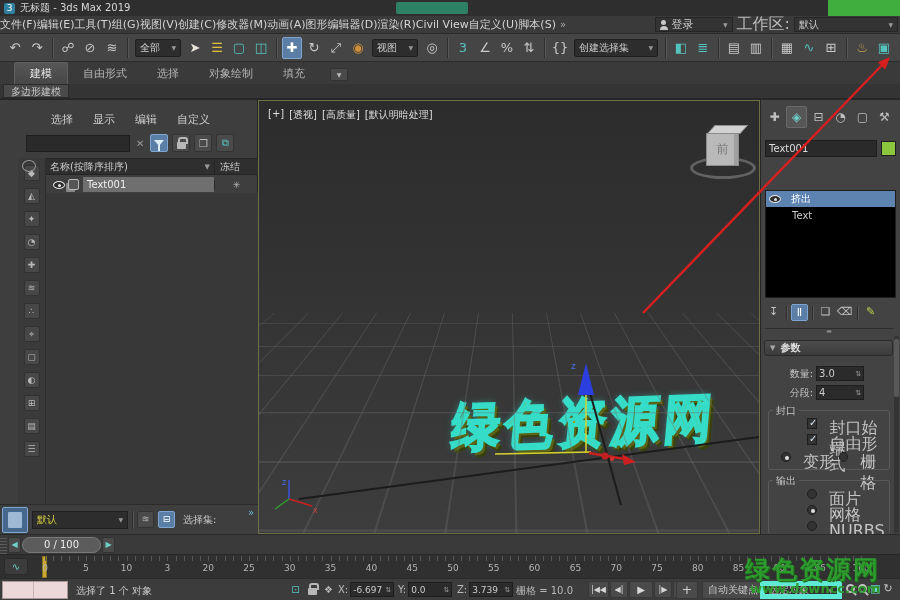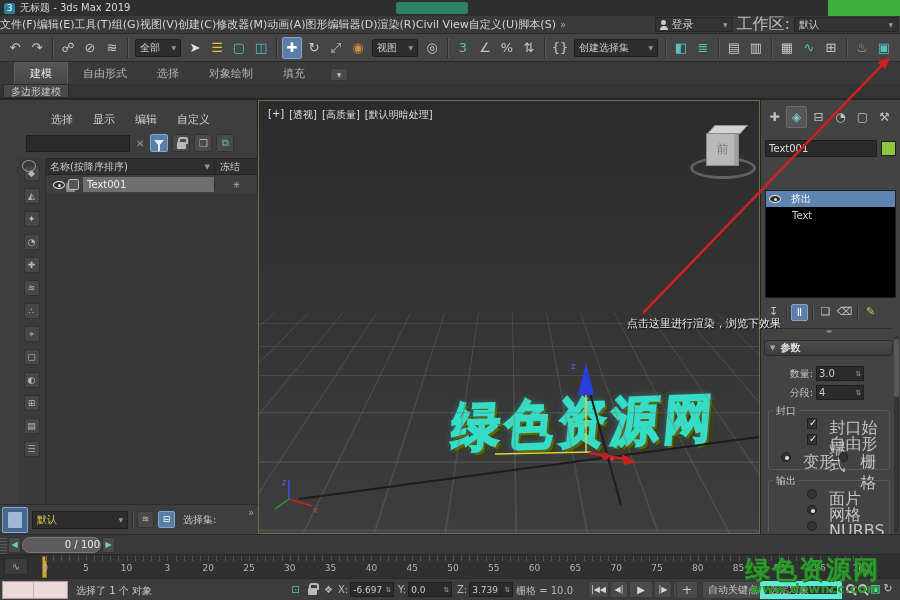--- a/index.html
+++ b/index.html
@@ -135,21 +135,21 @@
   .chk.on::after{content:"✓";position:absolute;left:1px;top:-2px;font-size:10px;color:#d8e8f8}
   .rad{position:relative;width:10px;height:10px;border-radius:50%;background:#333;border:1px solid #1f1f1f;display:inline-block}
   .rad.on::after{content:"";position:absolute;left:2.5px;top:2.5px;width:4px;height:4px;border-radius:50%;background:#e0e0e0}
   .pscroll{position:absolute;right:1px;top:236px;width:5px;height:197px;background:#343434;border-radius:2px}
   .pscroll .thumb{position:absolute;left:0;top:3px;width:5px;height:58px;background:#585858;border-radius:2px}
 
   
   #timeslider{position:absolute;left:0;top:534px;width:900px;height:20px;background:#3a3a3a;border-top:1px solid #2a2a2a}
   .grip{position:absolute;left:0;top:1px;width:7px;height:18px;background:repeating-linear-gradient(0deg,#5a5a5a 0 1px,transparent 1px 3px)}
   .tsbtn{position:absolute;top:2px;width:13px;height:16px;background:#4a4a4a;border:1px solid #333;color:#6fd0c8;font-size:8px;line-height:14px;text-align:center;border-radius:2px}
-  .tsframe{position:absolute;left:22px;top:2px;width:79px;height:16px;background:#5c5c5c;border:1px solid #787878;border-radius:8px;color:#ececec;font-size:10px;line-height:14px;text-align:right}
+  .tsframe{position:absolute;left:22px;top:2px;width:79px;height:16px;background:#5c5c5c;border:1px solid #787878;border-radius:8px;color:#ececec;font-size:10px;line-height:14px;text-align:center}
 
   
   #trackbar{position:absolute;left:0;top:554px;width:900px;height:24px;background:#303030;border-top:1px solid #262626}
   .tbminibtn{position:absolute;left:4px;top:3px;width:24px;height:17px;background:#3c3c3c;border:1px solid #2a2a2a;color:#6fd0c8;font-size:10px;text-align:center;line-height:15px;border-radius:2px}
   .marker{position:absolute;left:42px;top:1px;width:5px;height:22px;background:#c8a832;border:1px solid #8a7420}
   .rtick{position:absolute;top:1px;width:1px;height:5px;background:#555}
   .rlbl{position:absolute;top:8px;transform:translateX(-50%);font-size:9px;color:#b4b4b4}
 
   
   #statusbar{position:absolute;left:0;top:578px;width:900px;height:22px;background:#3c3c3c;border-top:1px solid #2a2a2a;font-size:10px}
@@ -658,20 +658,19 @@
       <span class="mini-arrow">▼</span>
     </div>
     <div class="navs">
       <span class="mag"></span>
       <span class="mag"></span>
       <span class="navglyph">▣</span>
       <span class="navglyph" style="color:#c0c0c0">↻</span>
     </div>
   </div>
 
-  <div class="anno">点击这里进行渲染，浏览下效果</div>
   <svg id="arrow-overlay" width="900" height="600">
     <line x1="643" y1="313" x2="884" y2="63" stroke="var(--arrow_red)" stroke-width="2.5"></line>
     <polygon points="890,57 885.3,69.5 877.8,62.3" fill="var(--arrow_red)"></polygon>
   </svg>
   <div class="wm1">绿色资源网</div>
   <div class="wm2">www.downcc.com</div>
 </div>
 
 </body></html>

